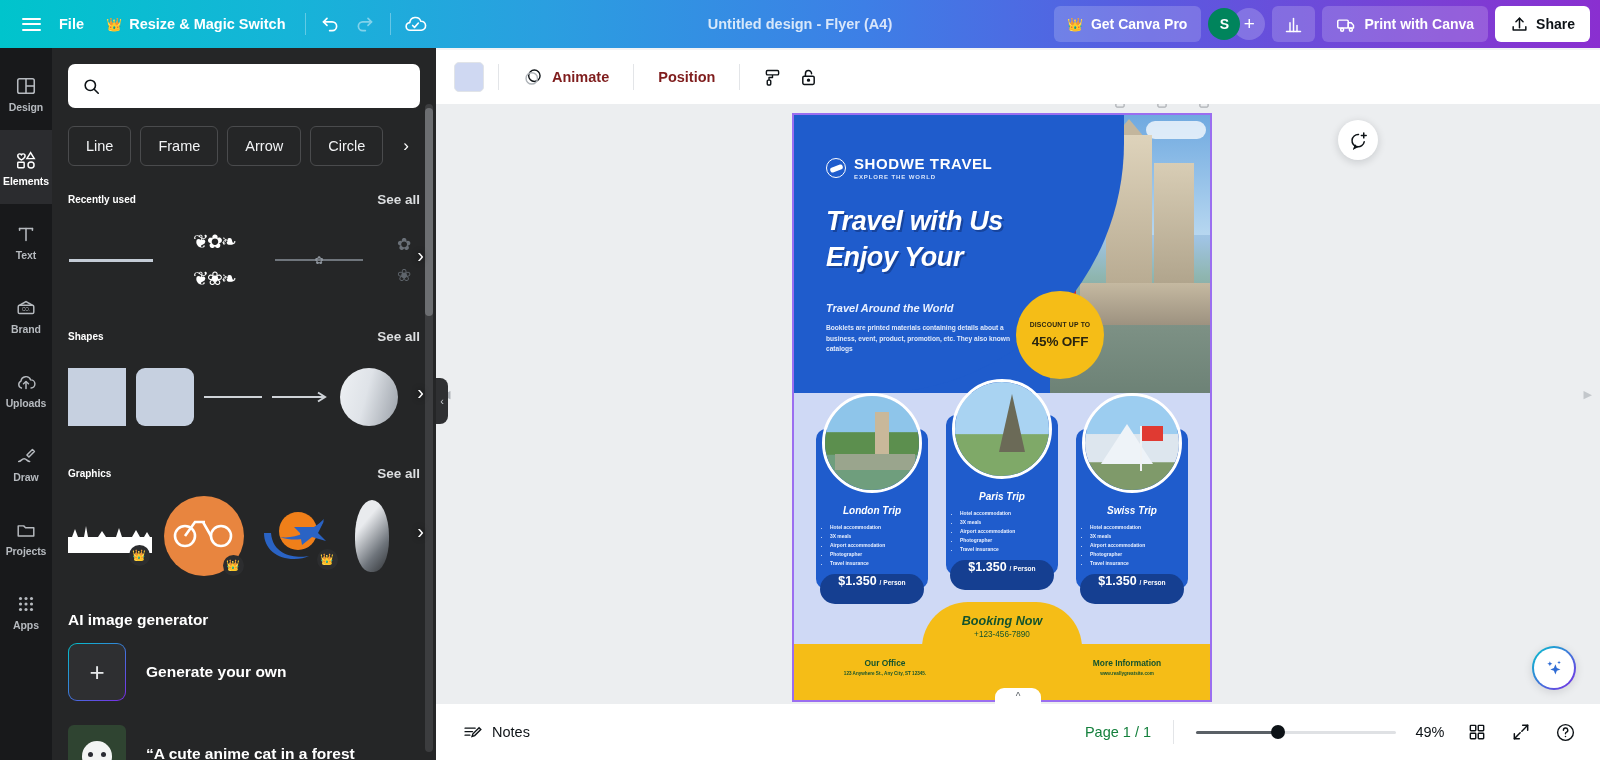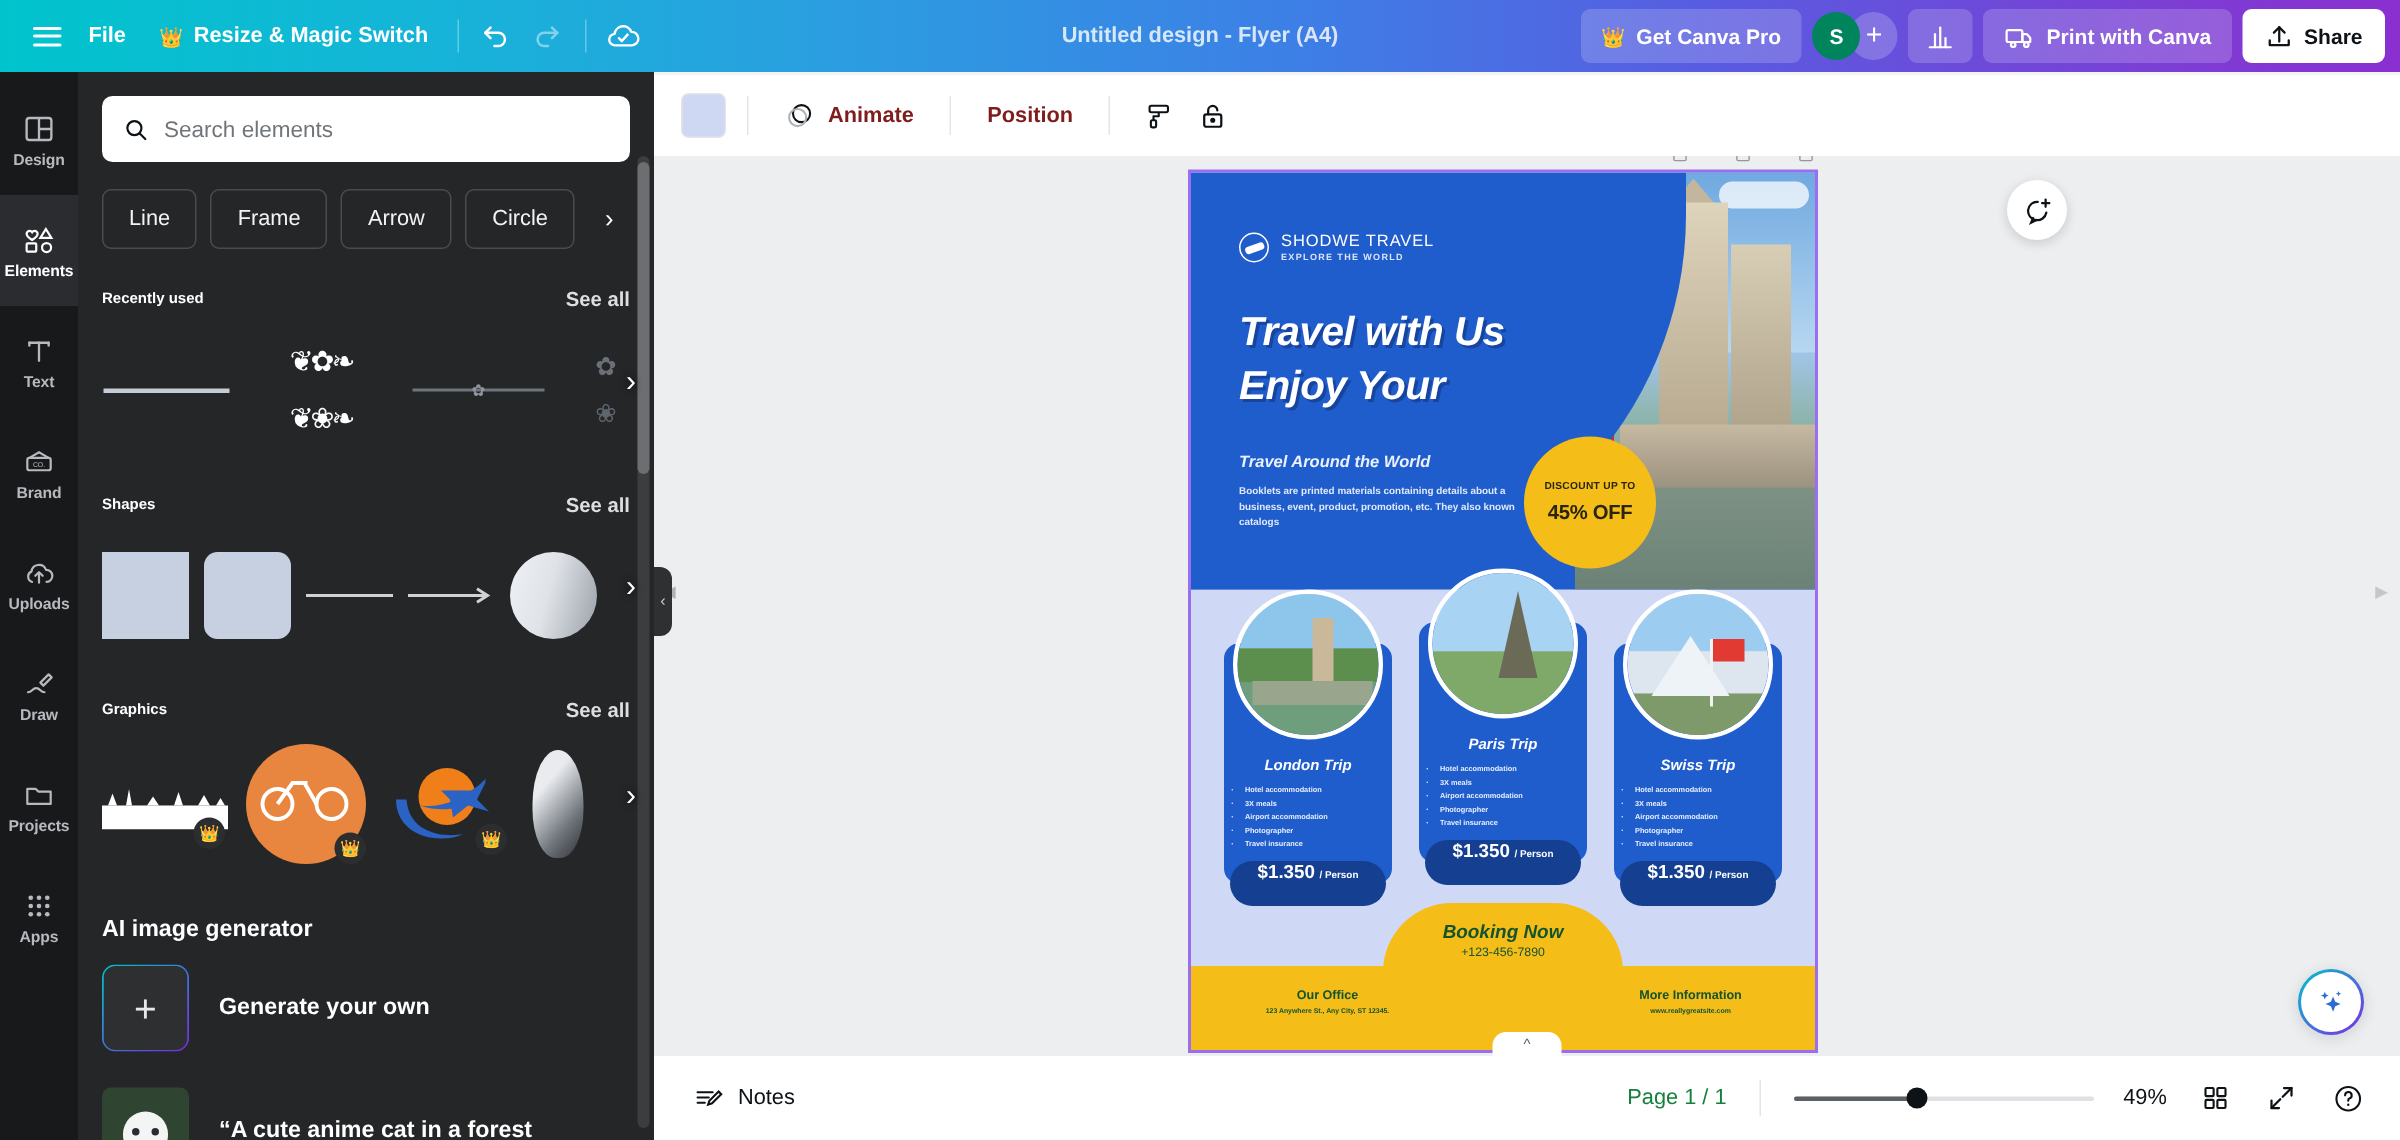--- a/index.html
+++ b/index.html
@@ -260,21 +260,21 @@
   }
   .brand-row { position: absolute; left: 32px; top: 40px; display: flex; align-items: center; gap: 8px; }
   .brand-logo {
     width: 20px; height: 20px; border-radius: 50%; border: 1.6px solid #fff;
     position: relative;
   }
   .brand-logo::after {
     content: ""; position: absolute; left: 3px; top: 7px; width: 13px; height: 5px;
     background: #fff; border-radius: 2px; transform: rotate(-20deg);
   }
-  .brand-name { color: #fff; font-size: 11px; font-weight: 400; letter-spacing: 0.6px; }
+  .brand-name { color: #fff; font-size: 15px; font-weight: 700; letter-spacing: 0.6px; }
   .brand-sub { color: #dbe6fb; font-size: 6px; font-weight: 700; letter-spacing: 0.9px; margin-top: 2px; }
   .hero-h1 {
     position: absolute; left: 32px; top: 88px; width: 300px;
     color: #fff; font-size: 27px; line-height: 1.34; font-weight: 700;
     font-style: italic; letter-spacing: -0.4px;
     text-shadow: 2px 2px 0 rgba(13,40,100,0.45);
   }
   .hero-sub {
     position: absolute; left: 32px; top: 187px; color: #eaf1ff;
     font-size: 11px; font-weight: 700; font-style: italic;
@@ -580,21 +580,20 @@
     </div>
   </div>
 
   <div class="panel">
     <div class="search-wrap">
       <div class="search-box">
         <svg width="19" height="19" viewBox="0 0 24 24" fill="none" stroke="#0d1216" stroke-width="2" stroke-linecap="round">
           <circle cx="10.5" cy="10.5" r="6.5"></circle>
             <line x1="15.4" y1="15.4" x2="20.5" y2="20.5"></line>
         </svg>
-        <input type="text" placeholder="Search elements" style="">
       </div>
     </div>
 
     <div class="chips">
       <div class="chip">Line</div>
       <div class="chip">Frame</div>
       <div class="chip">Arrow</div>
       <div class="chip">Circle</div>
       <div class="chip-next">
         <span>›</span>

